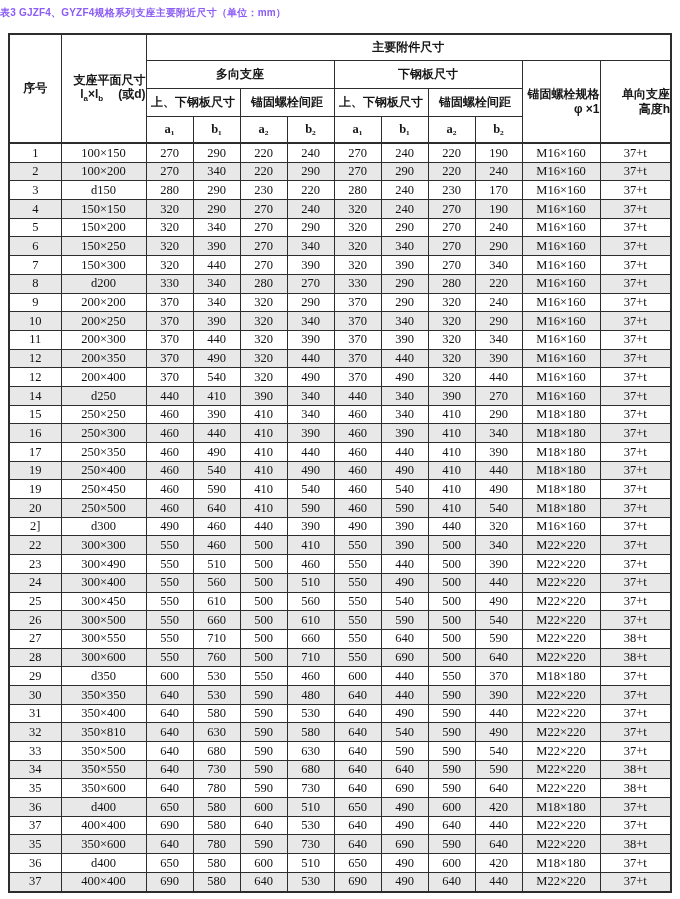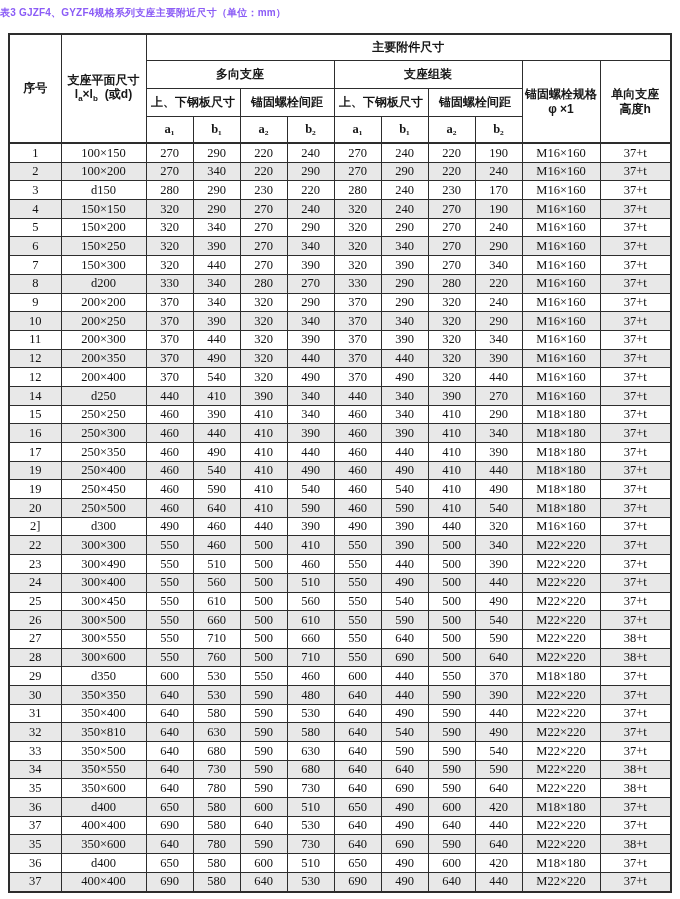--- a/index.html
+++ b/index.html
@@ -31,22 +31,22 @@
   .spec thead tr.hrow3 th { height:27px;margin-left:30px; }
   .spec thead tr.hrow4 th { height:25px; font-family:"Liberation Serif", serif; font-size:12.5px;margin-left:10px; }
   .spec thead { border-bottom:2px solid #2d2d2d; }
   .spec tbody td {
     font-family:"Liberation Serif", serif; font-size:12.5px; height:17.7px;
     line-height:1; color:#121212;
   }
   .spec tbody tr:nth-child(even) { background:#e8e8e8; }
   .spec tbody tr:nth-child(odd)  { background:#ffffff; }
   sub { font-size:8px; vertical-align:-3px; }
-  .two-line { display:block; }
-  .suffix { margin-left:7px; }
+  .two-line { display:block;text-align:right; }
+  .suffix { margin-left:15px; }
 </style>
 </head>
 <body>
 
 <div class="page-title">表3 GJZF4、GYZF4规格系列支座主要附近尺寸（单位：mm）</div>
 
 <table class="spec">
   <colgroup>
     <col style="width:52px">
       <col style="width:85px">
@@ -65,21 +65,21 @@
     <tr class="hrow1">
       <th rowspan="4">序号</th>
       <th rowspan="4">
         <span class="two-line">支座平面尺寸</span>
         <span class="two-line"><span>l</span><sub>a</sub><span>×l</span><sub>b</sub><span class="suffix">(或d)</span></span>
       </th>
       <th colspan="10">主要附件尺寸</th>
     </tr>
     <tr class="hrow2">
       <th colspan="4">多向支座</th>
-      <th colspan="4">支座组装</th>
+      <th colspan="4">下钢板尺寸</th>
       <th rowspan="3">
         <span class="two-line">锚固螺栓规格</span>
         <span class="two-line">φ ×1</span>
       </th>
       <th rowspan="3">
         <span class="two-line">单向支座</span>
         <span class="two-line">高度h</span>
       </th>
     </tr>
     <tr class="hrow3">

